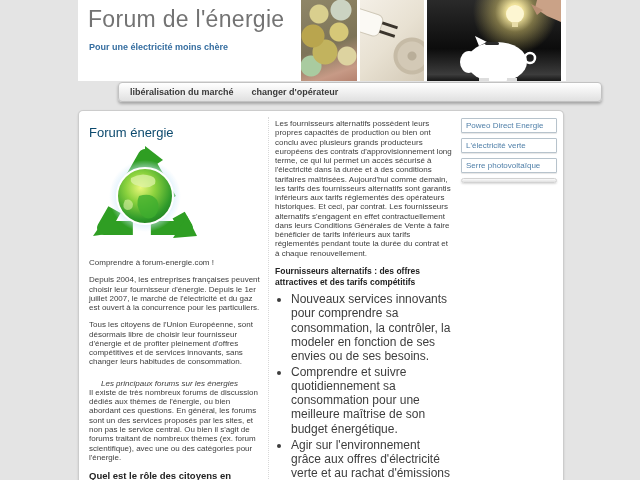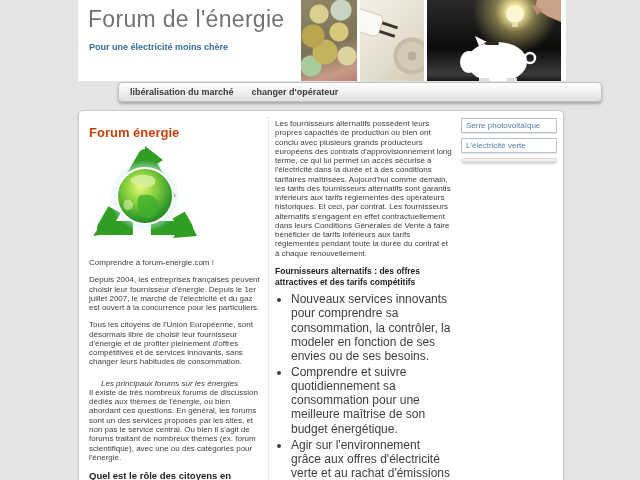--- a/index.html
+++ b/index.html
@@ -63,21 +63,21 @@
   .content {
     margin-top:8px; width:486px; height:374px; position:relative;
     background:#ffffff; border:1px solid #cccccc; border-bottom:none;
     border-radius:5px 5px 0 0; box-shadow:0 1px 2px rgba(0,0,0,0.15);
   }
   .col-left  { position:absolute; left:10px;  top:6px;  width:180px; height:362px;
                padding-right:6px; border-right:1px dotted #d8d8d8; }
   .col-mid   { position:absolute; left:196px; top:8px;  width:178px; }
   .col-right { position:absolute; left:382px; top:7px;  width:98px; }
 
-  .section-heading { font-size:13px; font-weight:bold; color:#c2410c; margin:8px 0 4px; }
+  .section-heading { font-size:13px; font-weight:normal; color:#0c4a6e; margin:8px 0 4px; }
   p, .para { font-size:8px; line-height:1.16; color:#3d3d3d; margin:0 0 8px; }
   .tight { margin:12px; }
   .italic { font-style:italic; margin-bottom:0; }
   .bold-q { font-size:9.5px; font-weight:bold; color:#222; line-height:1.25; margin:4px 0 8px; }
   .sub-heading { font-size:8.5px; font-weight:bold; color:#222; line-height:1.25; margin:2px 0 5px; }
 
   .logo-wrap { width:112px; height:108px; margin:2px 0 6px; }
 
   ul.offers { margin:0 0 10px; padding:0 0 0 16px; }
   ul.offers li { font-size:12px; line-height:1.18; color:#3d3d3d; margin-bottom:2px; }
@@ -192,19 +192,20 @@
       <div class="sub-heading">Fournisseurs alternatifs : des offres attractives et des tarifs compétitifs</div>
       <ul class="offers">
         <li>Nouveaux services innovants pour comprendre sa consommation, la contrôler, la modeler en fonction de ses envies ou de ses besoins.</li>
         <li>Comprendre et suivre quotidiennement sa consommation pour une meilleure maîtrise de son budget énergétique.</li>
         <li>Agir sur l'environnement grâce aux offres d'électricité verte et au rachat d'émissions de CO2</li>
         <li>Offres bi-Energies pour encore plus d'économies et de simplicité</li>
       </ul>
     </div>
 
     <div class="col-right">
+      <a class="side-link">Poweo Direct Energie</a>
+      <a class="side-link">L'électricité verte</a>
       <a class="side-link">Serre photovoltaïque</a>
-      <a class="side-link">L'électricité verte</a>
       <div class="side-divider"></div>
     </div>
 
   </div>
 </div>
 
 </body></html>

